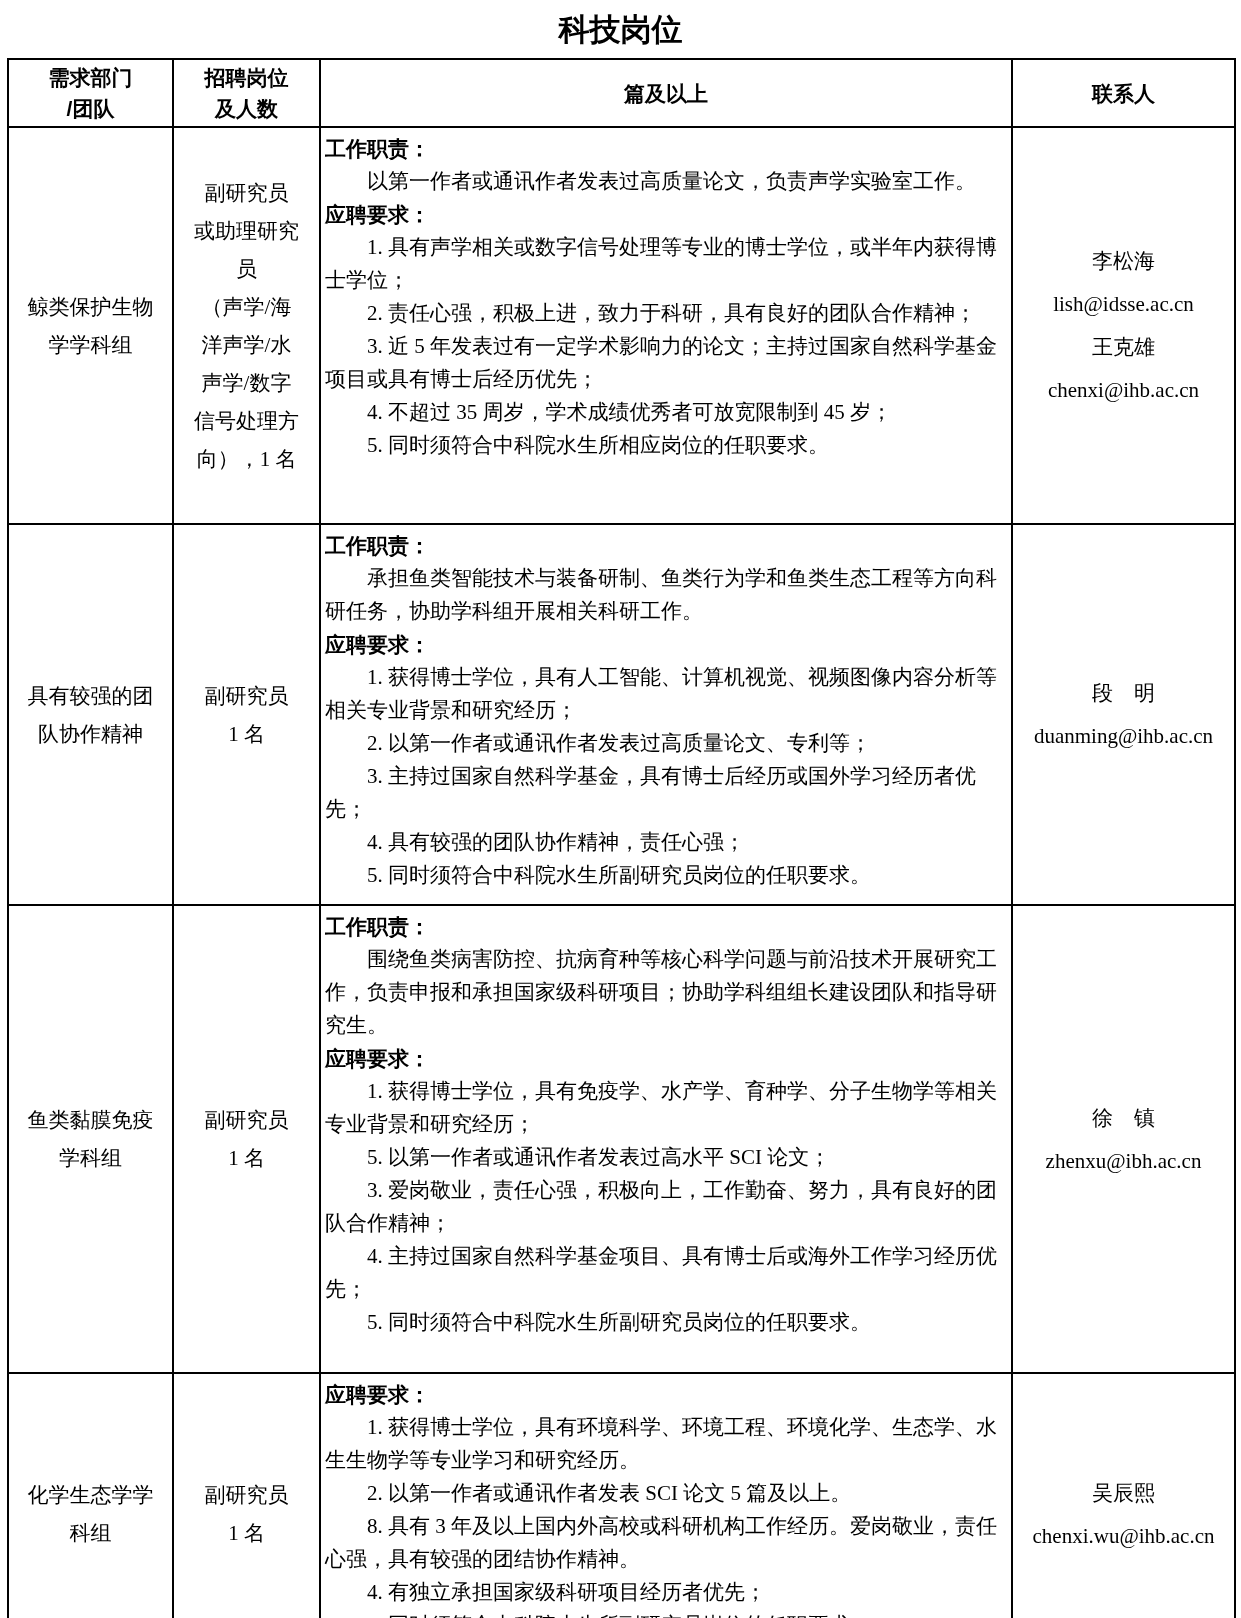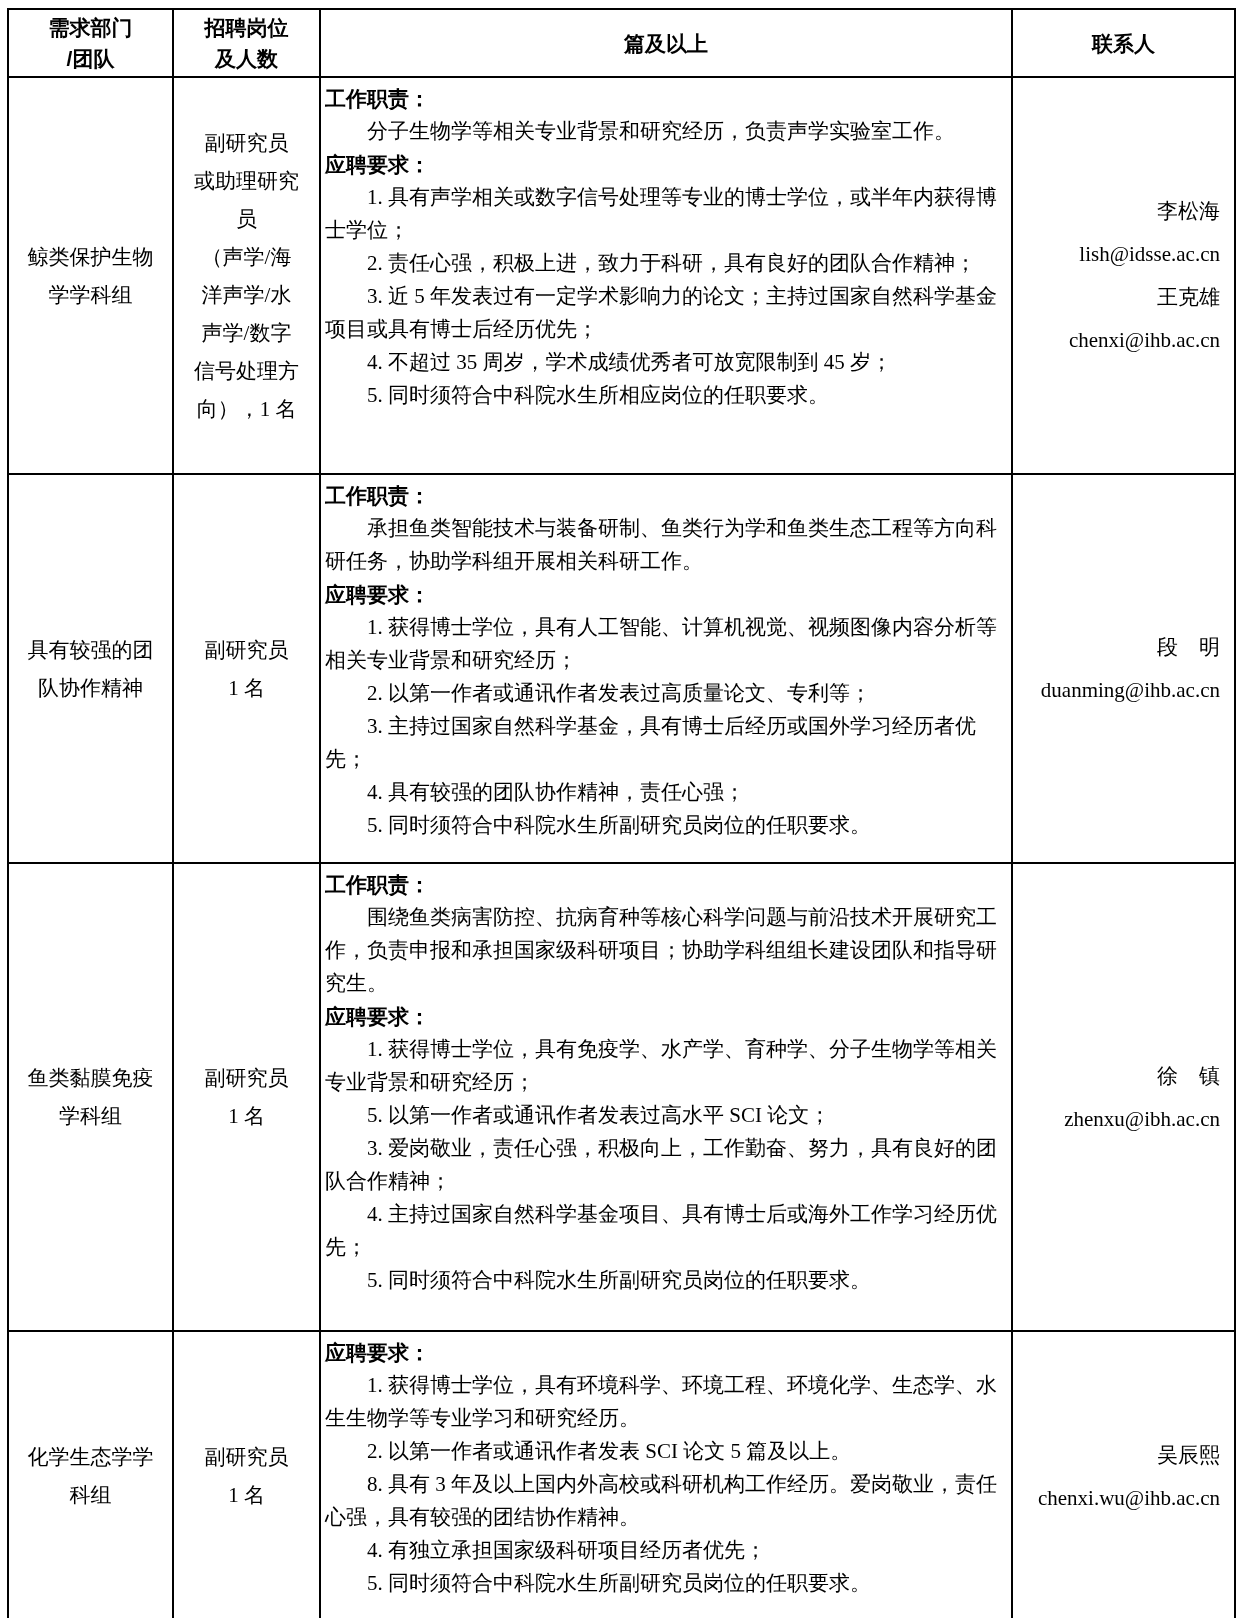--- a/index.html
+++ b/index.html
@@ -56,44 +56,45 @@
     padding: 12px 15px;
   }
   td.position-cell {
     text-align: center;
     vertical-align: middle;
     line-height: 38px;
     padding: 4px 18px;
   }
   td.conditions-cell {
     vertical-align: top;
-    padding: 4px 8px 20px 4px;
+    padding: 4px 8px 12px 4px;
     line-height: 33px;
     text-align: left;
   }
   td.contact-cell {
-    text-align: right;
+    text-align: center;
     vertical-align: middle;
     padding: 4px 14px;
     line-height: 30px;
   }
   p.cond { margin: 0; }
   p.cond.heading {
     font-family: "Liberation Sans", "DejaVu Sans", sans-serif;
     font-weight: bold;
   }
   p.cond.para { text-indent: 2em; }
   .pos-line { display: block; }
   .contact-line { margin: 13px 0; }
 </style>
 </head>
 <body>
 
 <div class="page">
 
+  <div class="page-title">科技岗位</div>
 
   <table class="jobs-table">
     <colgroup>
       <col style="width:165px">
       <col style="width:147px">
       <col style="width:692px">
       <col style="width:223px">
     </colgroup>
 
     <tbody>
@@ -112,21 +113,21 @@
 
     <tr class="row-1">
       <td class="dept-cell">鲸类保护生物学学科组</td>
       <td class="position-cell">
         <span class="pos-line">副研究员</span>
         <span class="pos-line">或助理研究员</span>
         <span class="pos-line">（声学/海洋声学/水声学/数字信号处理方向），1 名</span>
       </td>
       <td class="conditions-cell">
         <p class="cond heading">工作职责：</p>
-        <p class="cond para">分子生物学等相关专业背景和研究经历，负责声学实验室工作。</p>
+        <p class="cond para">以第一作者或通讯作者发表过高质量论文，负责声学实验室工作。</p>
         <p class="cond heading">应聘要求：</p>
         <p class="cond para">1. 具有声学相关或数字信号处理等专业的博士学位，或半年内获得博士学位；</p>
         <p class="cond para">2. 责任心强，积极上进，致力于科研，具有良好的团队合作精神；</p>
         <p class="cond para">3. 近 5 年发表过有一定学术影响力的论文；主持过国家自然科学基金项目或具有博士后经历优先；</p>
         <p class="cond para">4. 不超过 35 周岁，学术成绩优秀者可放宽限制到 45 岁；</p>
         <p class="cond para">5. 同时须符合中科院水生所相应岗位的任职要求。</p>
       </td>
       <td class="contact-cell">
         <div class="contact-line">李松海</div>
         <div class="contact-line">lish@idsse.ac.cn</div>

